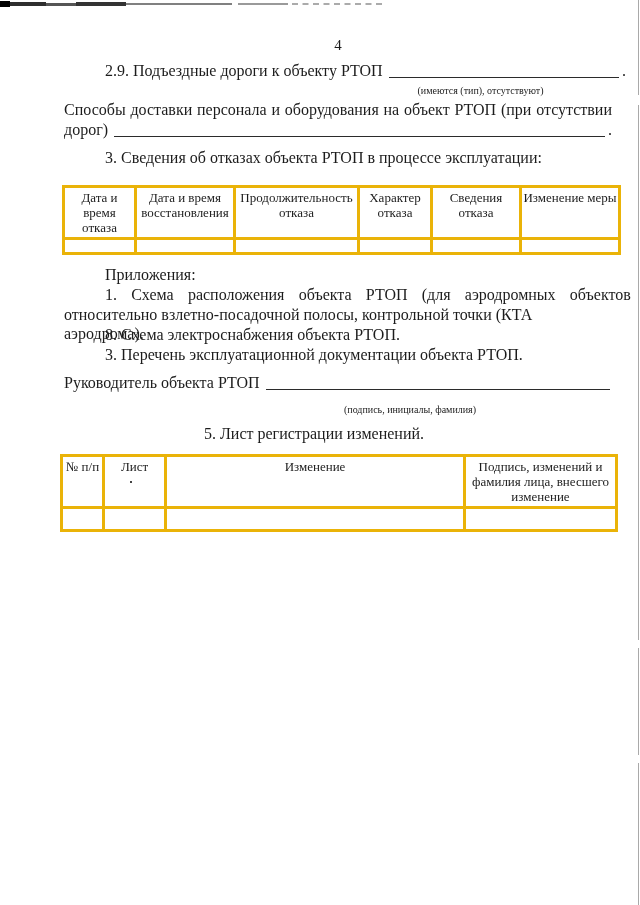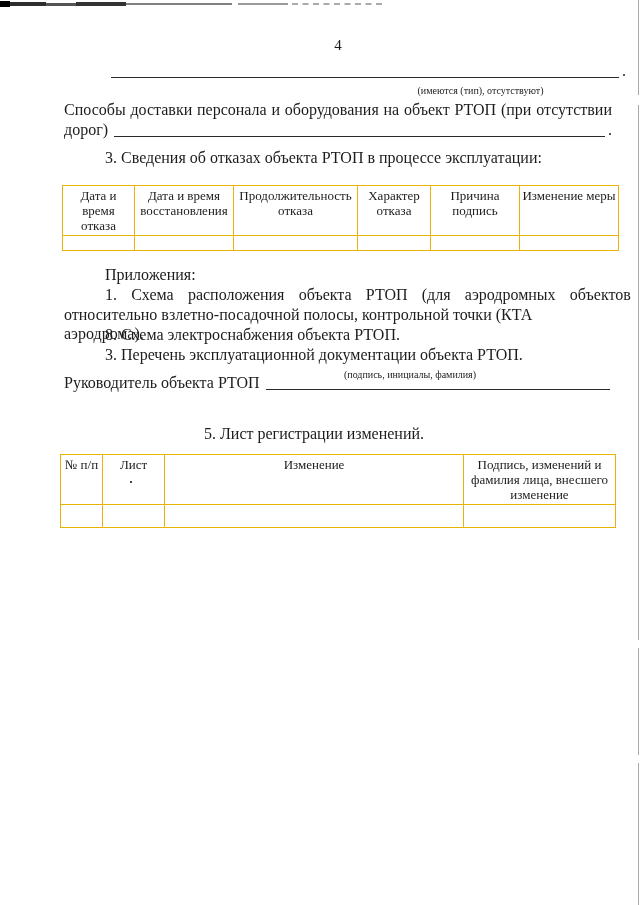--- a/index.html
+++ b/index.html
@@ -10,21 +10,21 @@
   }
   .abs{position:absolute;}
   .line{font-size:16px;line-height:19px;}
   .jline{text-align:justify;text-align-last:justify;}
   .flexrow{display:flex;align-items:flex-end;}
   .flexrow .label{white-space:nowrap;}
   .blank{flex:1;border-bottom:1.5px solid #2b2b2b;margin:0 3px 2px 6px;min-height:1px;}
   .caption{font-size:10px;line-height:12px;text-align:center;color:#222;}
   .center{text-align:center;}
   table{border-collapse:collapse;table-layout:fixed;}
-  td{border:1px solid #eab308;font-size:13px;line-height:15px;
+  td{border:3px solid #eab308;font-size:13px;line-height:15px;
      text-align:center;vertical-align:top;padding:2px 1px;overflow:hidden;font-family:Liberation Serif, serif;}
   
   .seg{position:absolute;}
   #right-edge{position:absolute;top:0;right:1px;width:1.5px;height:905px;background:#a9a9a9;}
   .gap{position:absolute;right:0;width:4px;background:#ffffff;}
 </style>
 </head>
 <body>
 
 <div id="page">
@@ -40,20 +40,21 @@
   </div>
 
   <div id="right-edge"></div>
   <div class="gap" style="top:95px;height:10px;"></div>
   <div class="gap" style="top:640px;height:8px;"></div>
   <div class="gap" style="top:755px;height:8px;"></div>
 
   <div class="abs center" style="left:64px;top:37px;width:548px;font-size:15px;">4</div>
 
   <div class="abs line flexrow" style="left:64px;top:61px;width:521px;padding-left:41px;">
+    <span class="label">2.9. Подъездные дороги к объекту РТОП</span>
     <span class="blank"></span>
     <span>.</span>
   </div>
   <div class="abs caption" style="left:383px;top:85px;width:195px;">(имеются (тип), отсутствуют)</div>
 
   <div class="abs line jline" style="left:64px;top:100px;width:548px;">Способы доставки персонала и оборудования на объект РТОП (при отсутствии</div>
 
   <div class="abs line flexrow" style="left:64px;top:120px;width:548px;">
     <span class="label">дорог)</span>
     <span class="blank"></span>
@@ -70,21 +71,21 @@
       <col style="width:73px">
         <col style="width:89px">
         <col style="width:99px">
     </colgroup>
     <tbody>
         <tr style="height:47px">
       <td>Дата и время отказа</td>
       <td>Дата и время восстановления</td>
       <td>Продолжительность отказа</td>
       <td>Характер отказа</td>
-      <td>Причина подпись</td>
+      <td>Сведения отказа</td>
       <td>Изменение меры</td>
     </tr>
     <tr style="height:15px">
       <td></td>
       <td></td>
       <td></td>
       <td></td>
       <td></td>
       <td></td>
     </tr>
@@ -94,21 +95,21 @@
   <div class="abs line" style="left:64px;top:265px;padding-left:41px;">Приложения:</div>
   <div class="abs line jline" style="left:64px;top:285px;width:548px;padding-left:41px;">1. Схема расположения объекта РТОП (для аэродромных объектов –</div>
   <div class="abs line" style="left:64px;top:305px;width:548px;">относительно взлетно-посадочной полосы, контрольной точки (КТА аэродрома).</div>
   <div class="abs line" style="left:64px;top:325px;padding-left:41px;">8. Схема электроснабжения объекта РТОП.</div>
   <div class="abs line" style="left:64px;top:345px;padding-left:41px;">3. Перечень эксплуатационной документации объекта РТОП.</div>
 
   <div class="abs line flexrow" style="left:64px;top:373px;width:549px;">
     <span class="label">Руководитель объекта РТОП</span>
     <span class="blank"></span>
   </div>
-  <div class="abs caption" style="left:300px;top:369px;width:220px;text-align:center;">(подпись, инициалы, фамилия)</div>
+  <div class="abs caption" style="left:300px;top:404px;width:220px;text-align:center;">(подпись, инициалы, фамилия)</div>
 
   <div class="abs line center" style="left:64px;top:424px;width:500px;">5. Лист регистрации изменений.</div>
 
   <table class="abs" style="left:60px;top:454px;width:555px;">
     <colgroup>
       <col style="width:42px">
         <col style="width:62px">
         <col style="width:299px">
         <col style="width:152px">
     </colgroup>

